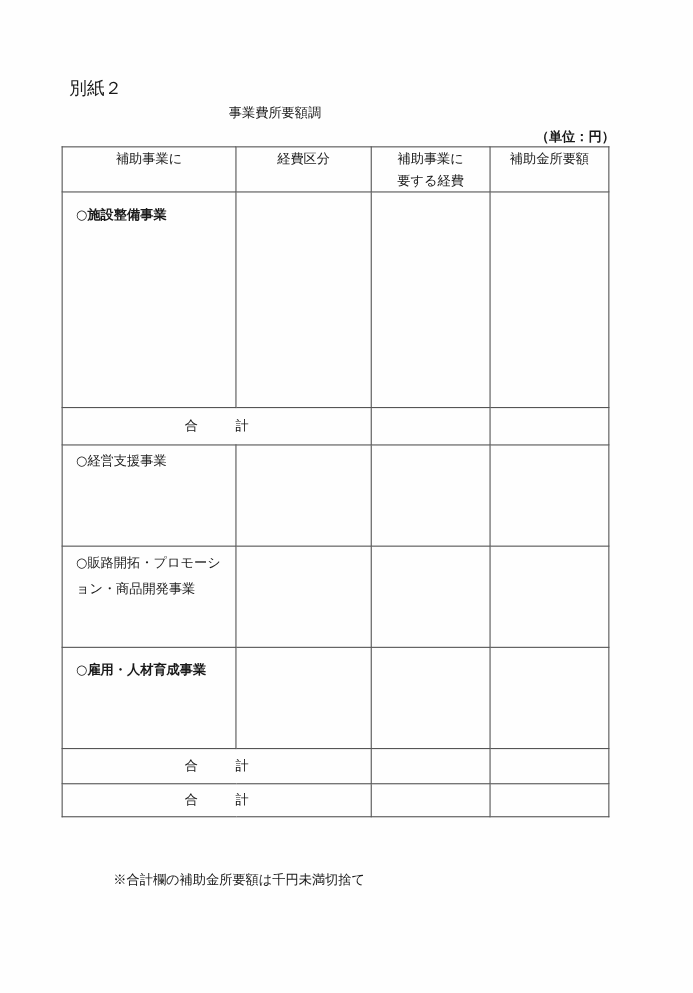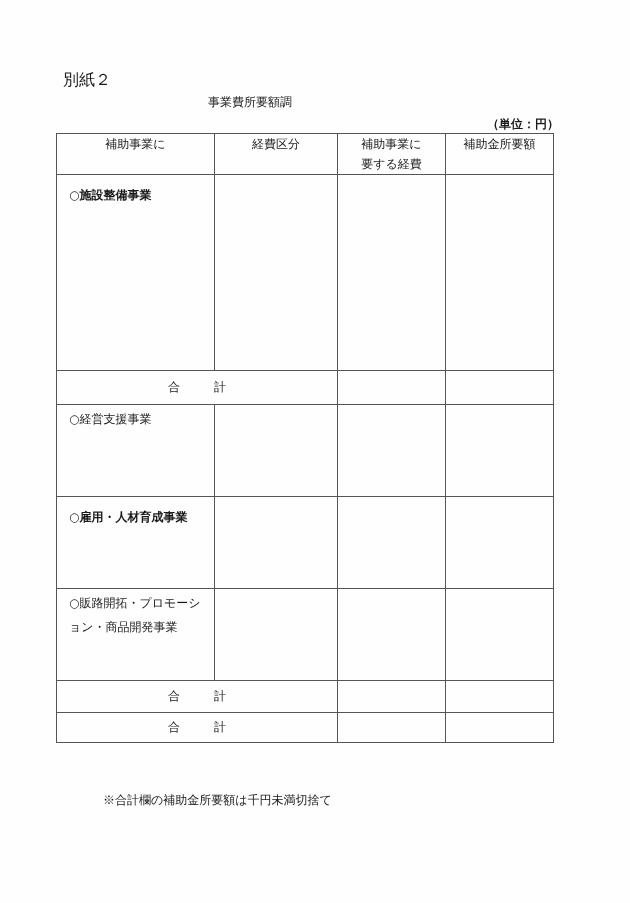--- a/index.html
+++ b/index.html
@@ -66,30 +66,30 @@
     <td></td>
   </tr>
 
   <tr style="height:92px">
     <td class="name-tight">○経営支援事業</td>
     <td></td>
     <td></td>
     <td></td>
   </tr>
   <tr style="height:92px">
-    <td class="name">○雇用・人材育成事業</td>
+    <td class="name-tight">
+      <div>○販路開拓・プロモーシ</div>
+      <div>ョン・商品開発事業</div>
+    </td>
     <td></td>
     <td></td>
     <td></td>
   </tr>
   <tr style="height:92px">
-    <td class="name-tight">
-      <div>○販路開拓・プロモーシ</div>
-      <div>ョン・商品開発事業</div>
-    </td>
+    <td class="name">○雇用・人材育成事業</td>
     <td></td>
     <td></td>
     <td></td>
   </tr>
   <tr class="total" style="height:32px">
     <td colspan="2" class="total-label">
       <span>合</span><span style="width:34px"></span><span>計</span>
     </td>
     <td></td>
     <td></td>

